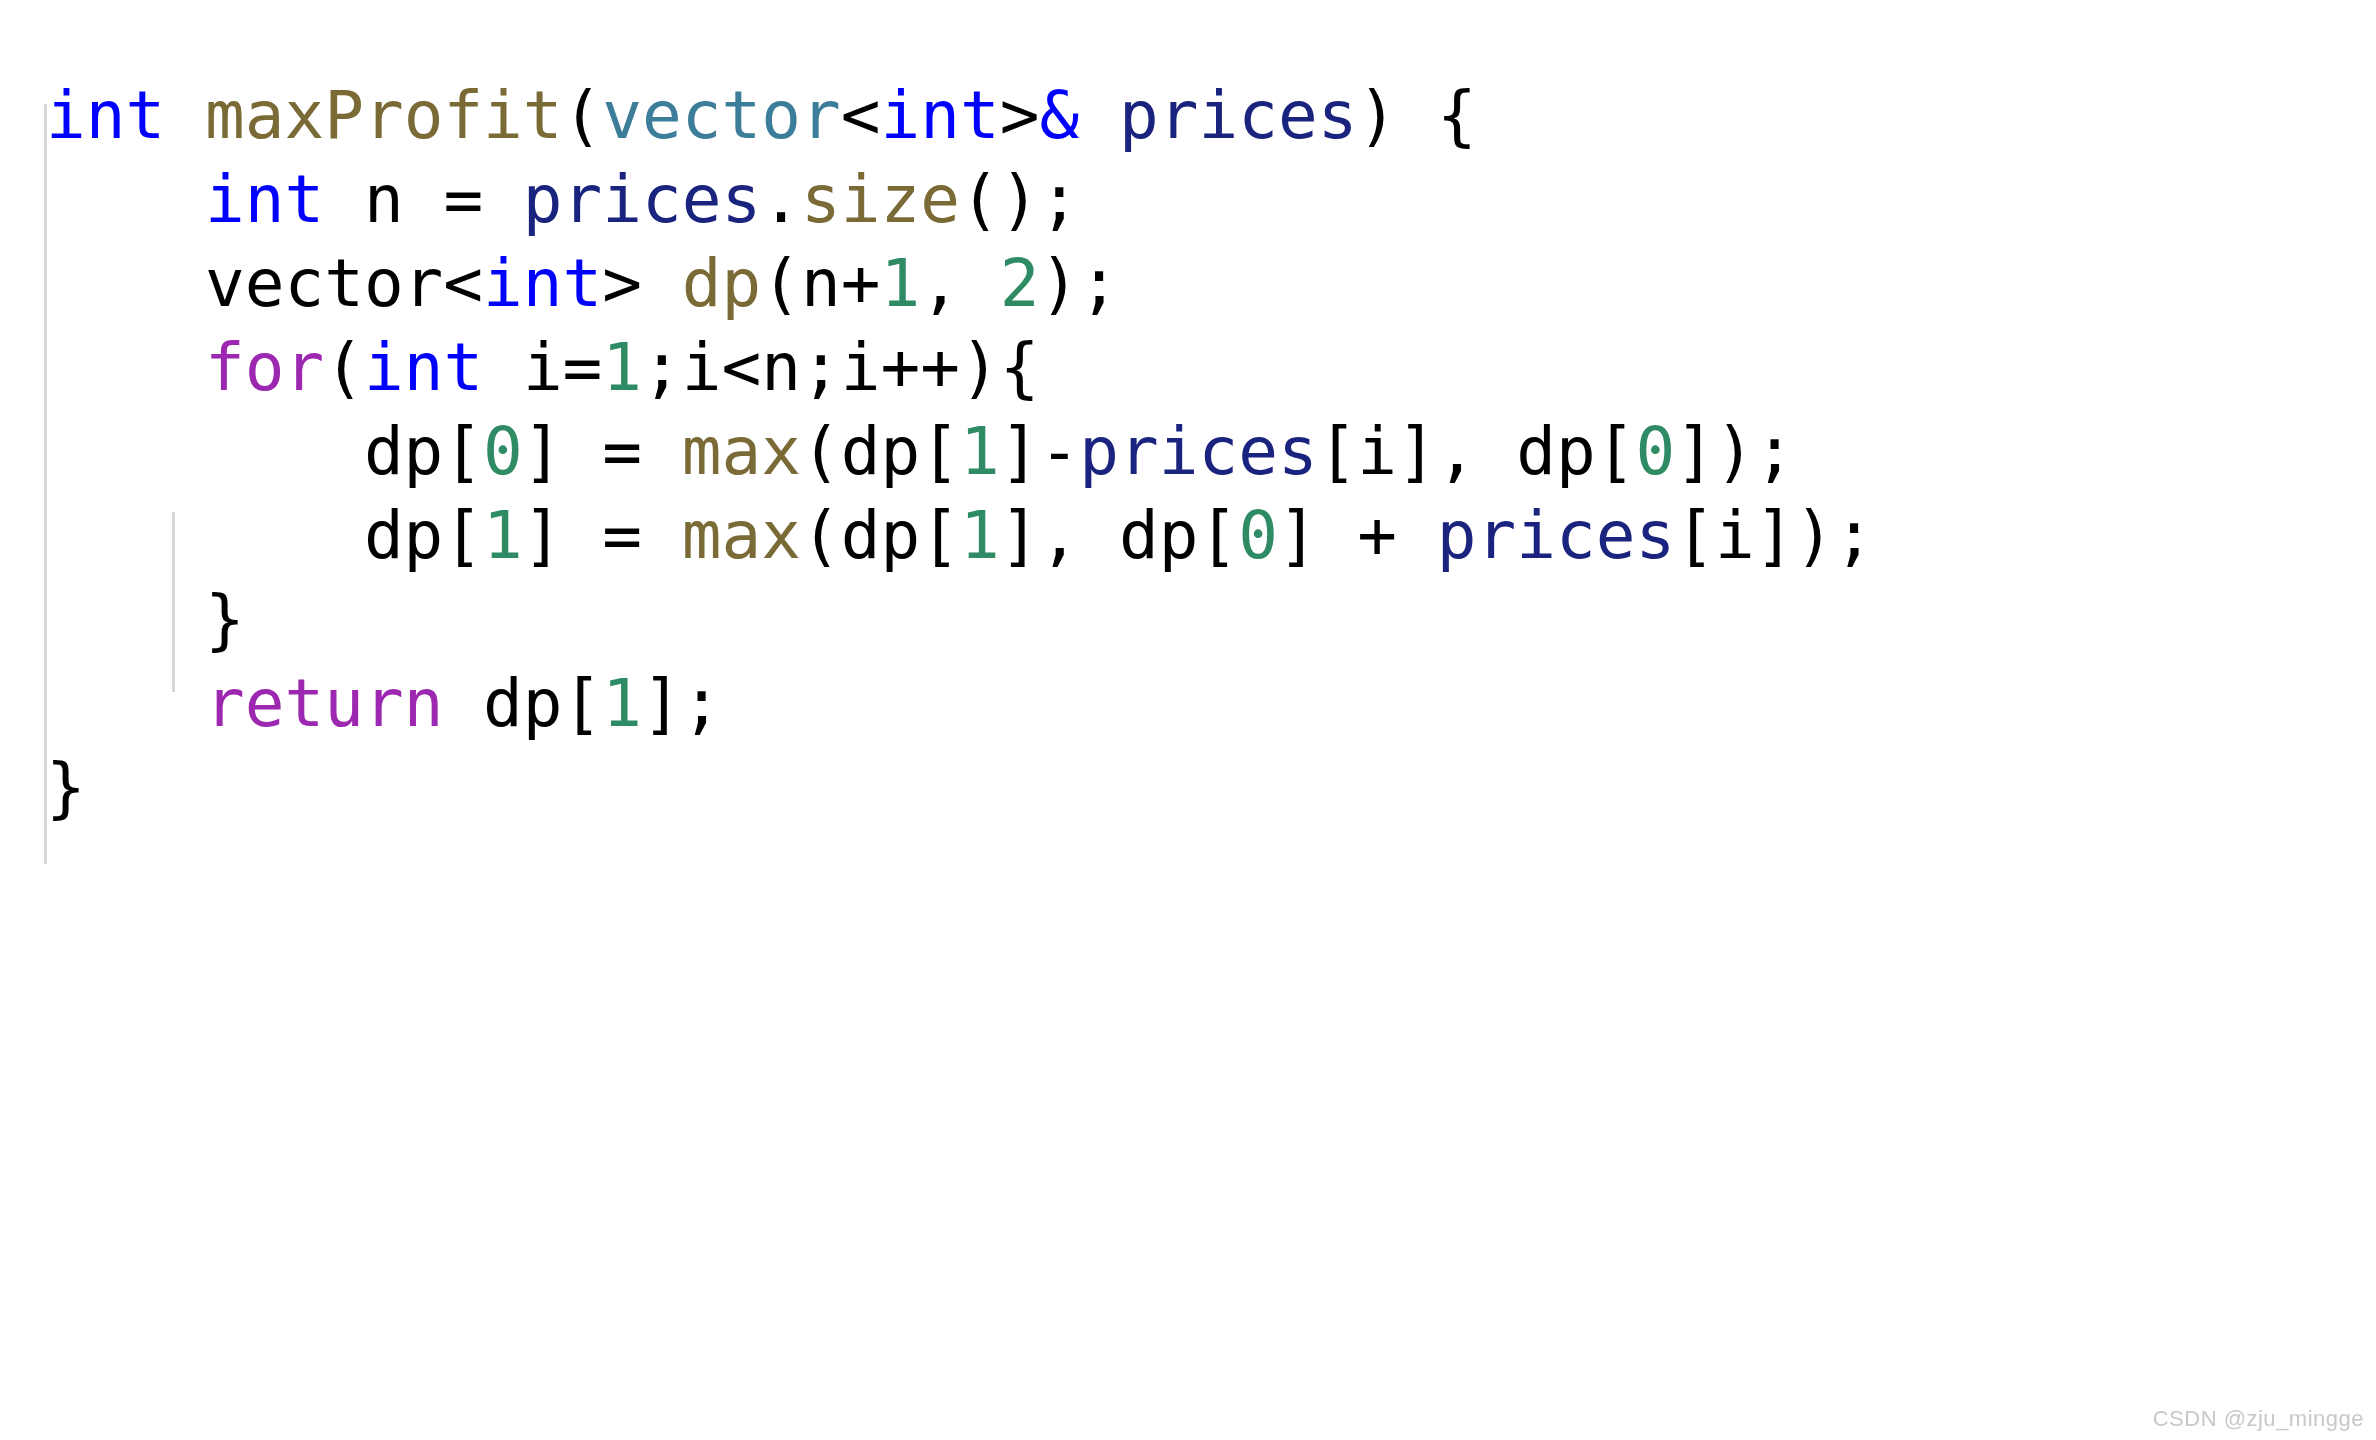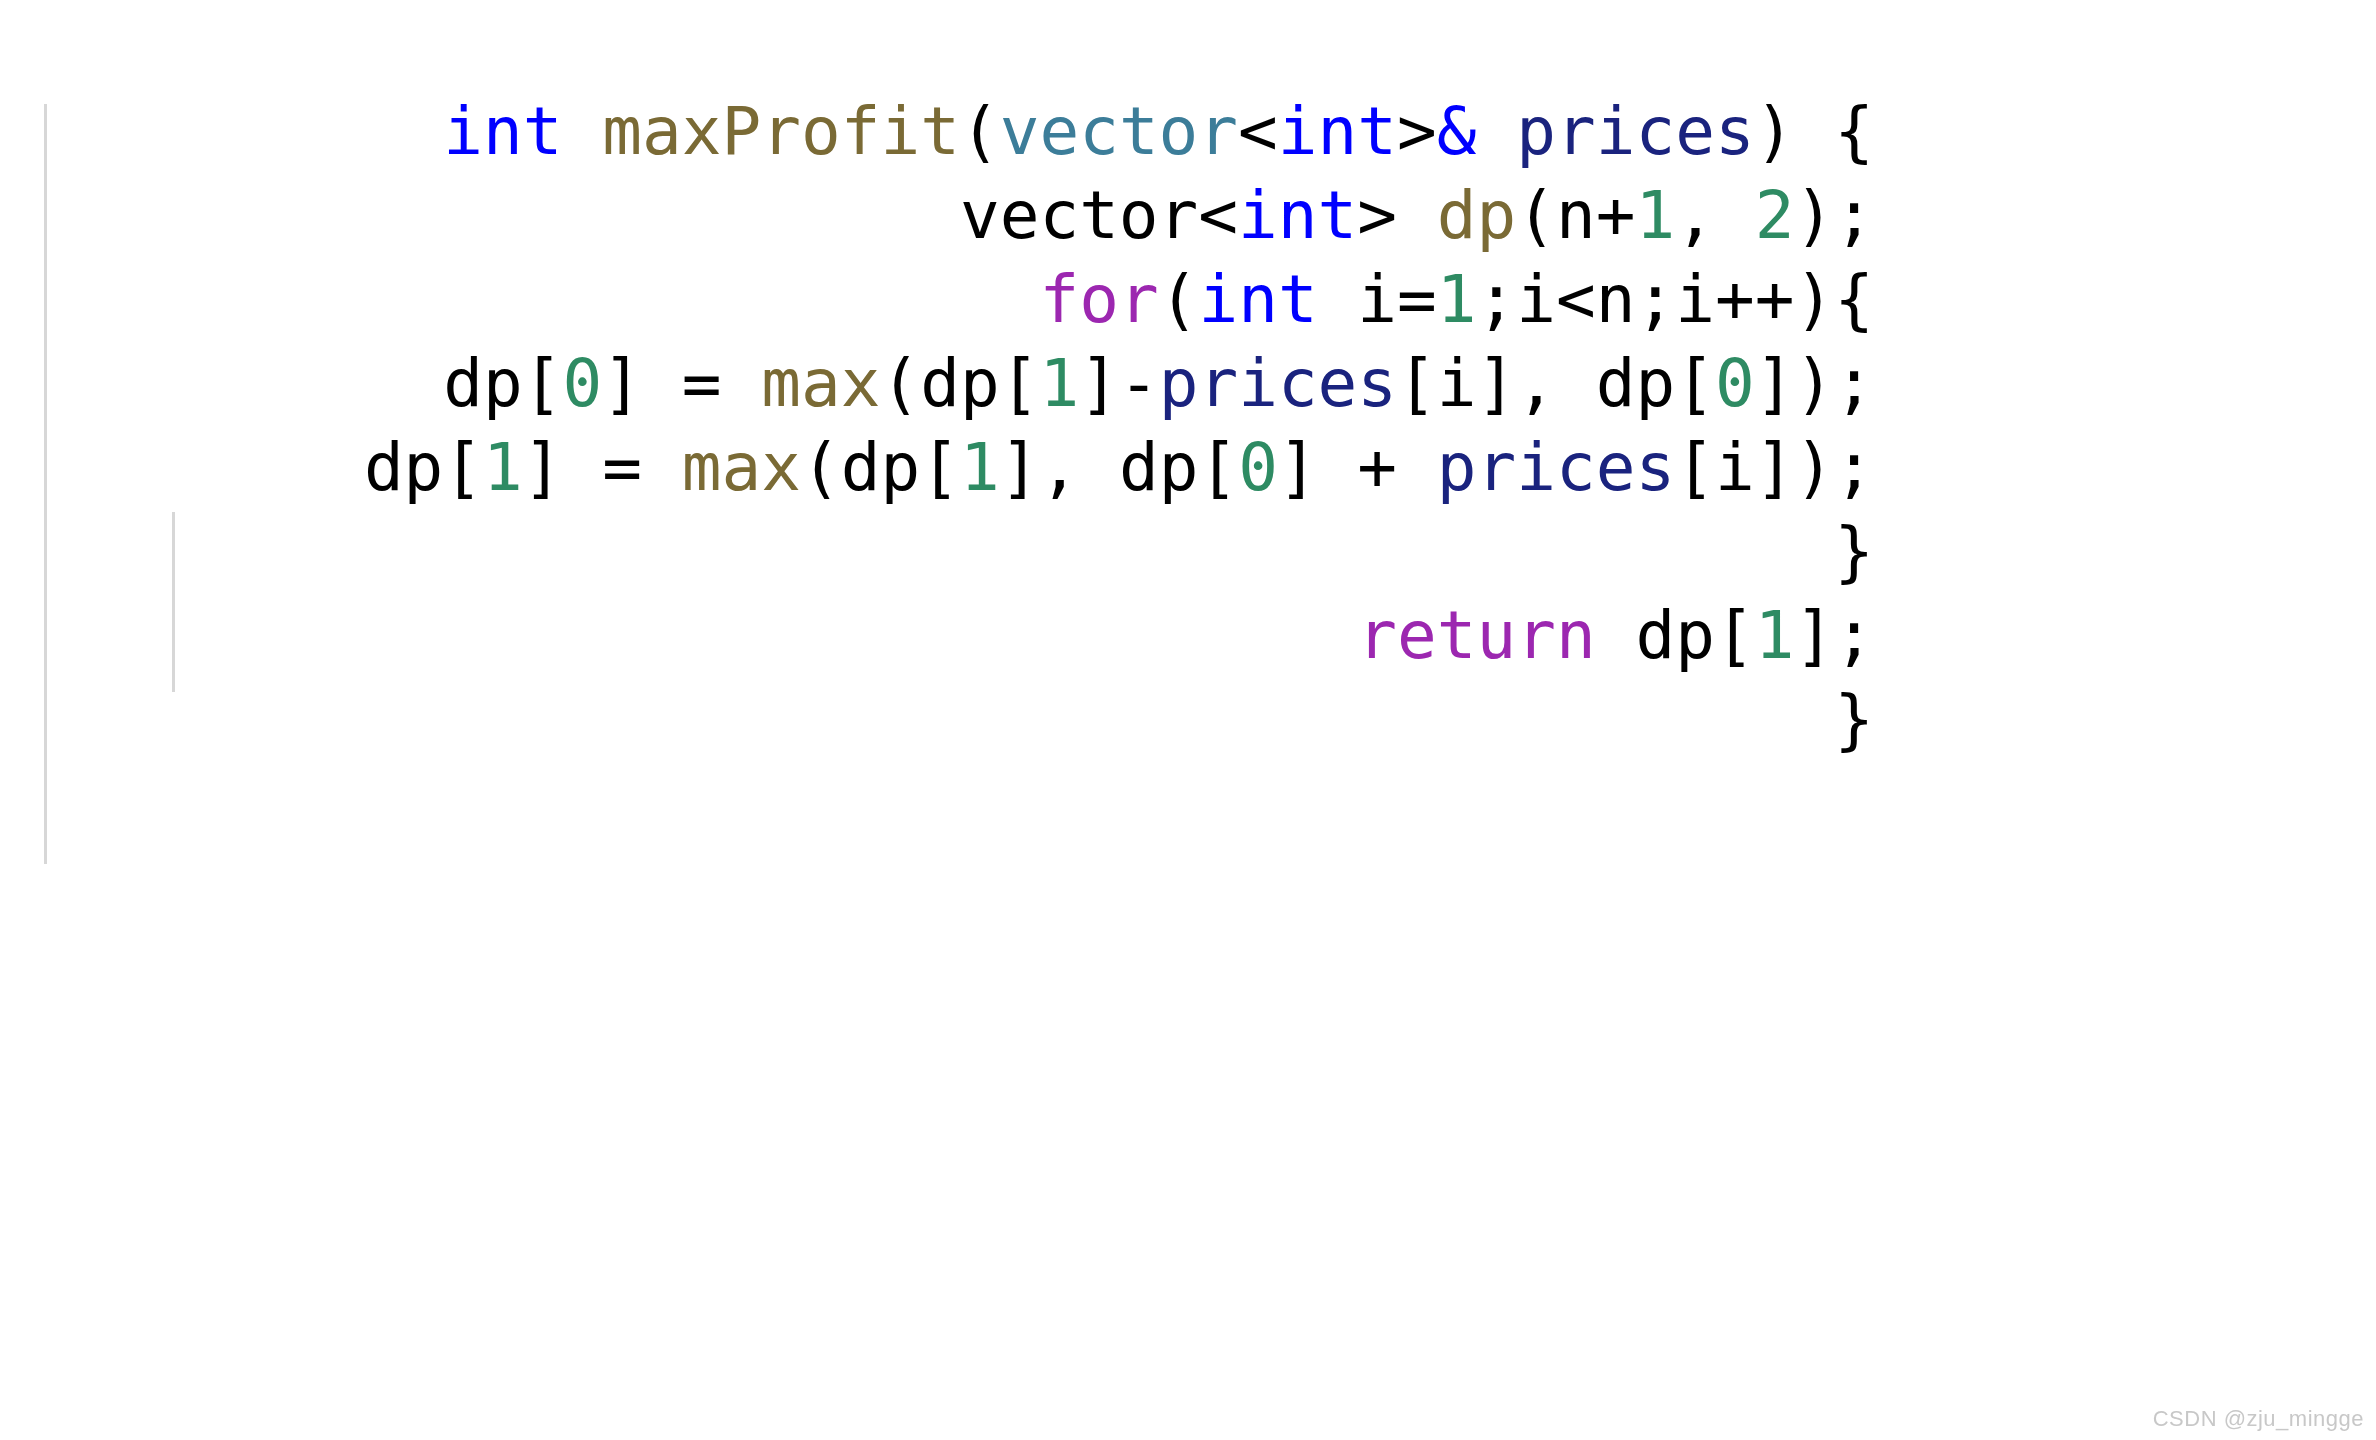--- a/index.html
+++ b/index.html
@@ -20,28 +20,27 @@
     left: 0;
     top: 0;
     width: 2376px;
     height: 1440px;
     background: #ffffff;
   }
 
   .code-block {
     position: absolute;
     left: 46px;
-    top: 24px;
+    top: 8px;
     font-family: "DejaVu Sans Mono", "Liberation Mono", monospace;
     font-size: 66px;
     line-height: 84px;
     letter-spacing: 0px;
     white-space: pre;
     color: #000000;
-    text-align: right;
   }
 
   .line {
     height: 84px;
     white-space: pre;
     display: block;
   }
 
   
   .indent-guide {
@@ -83,20 +82,21 @@
 </style>
 </head>
 <body>
 
 <div id="code-surface">
 
   <div class="indent-guide guide-outer"></div>
   <div class="indent-guide guide-inner"></div>
 
   <pre class="code-block" id="code-block"><span class="line"><span class="t-kw">int</span><span class="t-plain"> </span><span class="t-fn">maxProfit</span><span class="t-plain">(</span><span class="t-type">vector</span><span class="t-plain">&lt;</span><span class="t-kw">int</span><span class="t-plain">&gt;</span><span class="t-kw">&amp;</span><span class="t-plain"> </span><span class="t-param">prices</span><span class="t-plain">) {</span>
+</span><span class="line"><span class="t-plain">    </span><span class="t-kw">int</span><span class="t-plain"> n = </span><span class="t-param">prices</span><span class="t-plain">.</span><span class="t-fn">size</span><span class="t-plain">();</span>
 </span><span class="line"><span class="t-plain">    vector&lt;</span><span class="t-kw">int</span><span class="t-plain">&gt; </span><span class="t-fn">dp</span><span class="t-plain">(n+</span><span class="t-num">1</span><span class="t-plain">, </span><span class="t-num">2</span><span class="t-plain">);</span>
 </span><span class="line"><span class="t-plain">    </span><span class="t-kw2">for</span><span class="t-plain">(</span><span class="t-kw">int</span><span class="t-plain"> i=</span><span class="t-num">1</span><span class="t-plain">;i&lt;n;i++){</span>
 </span><span class="line"><span class="t-plain">        dp[</span><span class="t-num">0</span><span class="t-plain">] = </span><span class="t-fn">max</span><span class="t-plain">(dp[</span><span class="t-num">1</span><span class="t-plain">]-</span><span class="t-param">prices</span><span class="t-plain">[i], dp[</span><span class="t-num">0</span><span class="t-plain">]);</span>
 </span><span class="line"><span class="t-plain">        dp[</span><span class="t-num">1</span><span class="t-plain">] = </span><span class="t-fn">max</span><span class="t-plain">(dp[</span><span class="t-num">1</span><span class="t-plain">], dp[</span><span class="t-num">0</span><span class="t-plain">] + </span><span class="t-param">prices</span><span class="t-plain">[i]);</span>
 </span><span class="line"><span class="t-plain">    }</span>
 </span><span class="line"><span class="t-plain">    </span><span class="t-kw2">return</span><span class="t-plain"> dp[</span><span class="t-num">1</span><span class="t-plain">];</span>
 </span><span class="line"><span class="t-plain">}</span>
 </span></pre>
 
   <div class="watermark">CSDN @zju_mingge</div>

